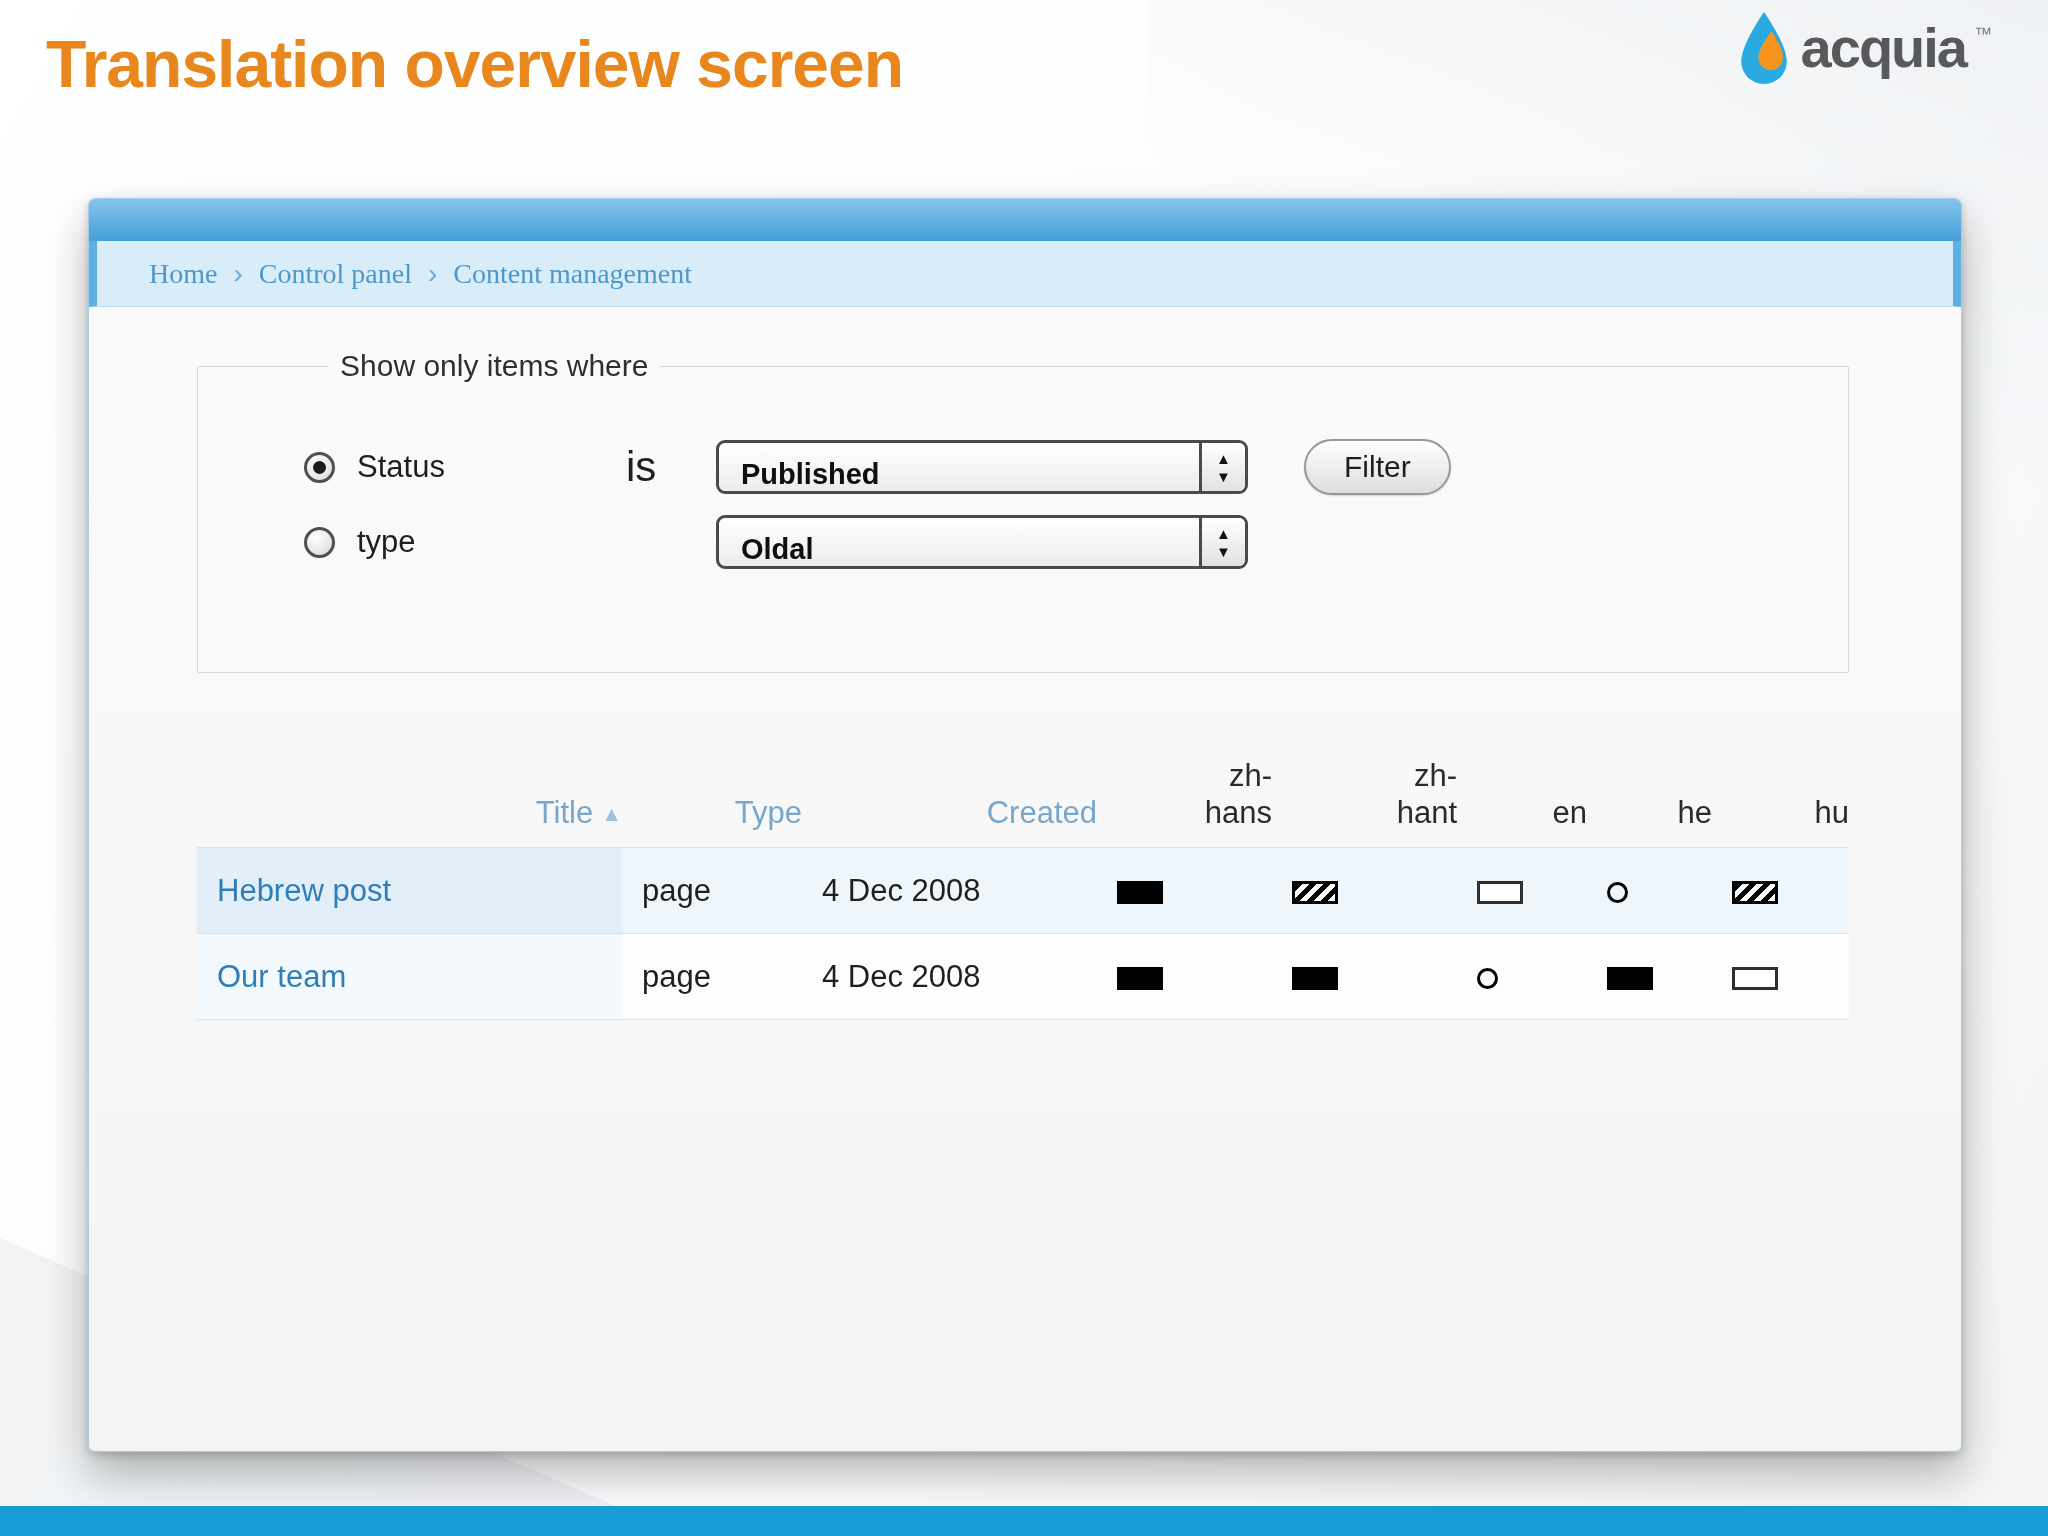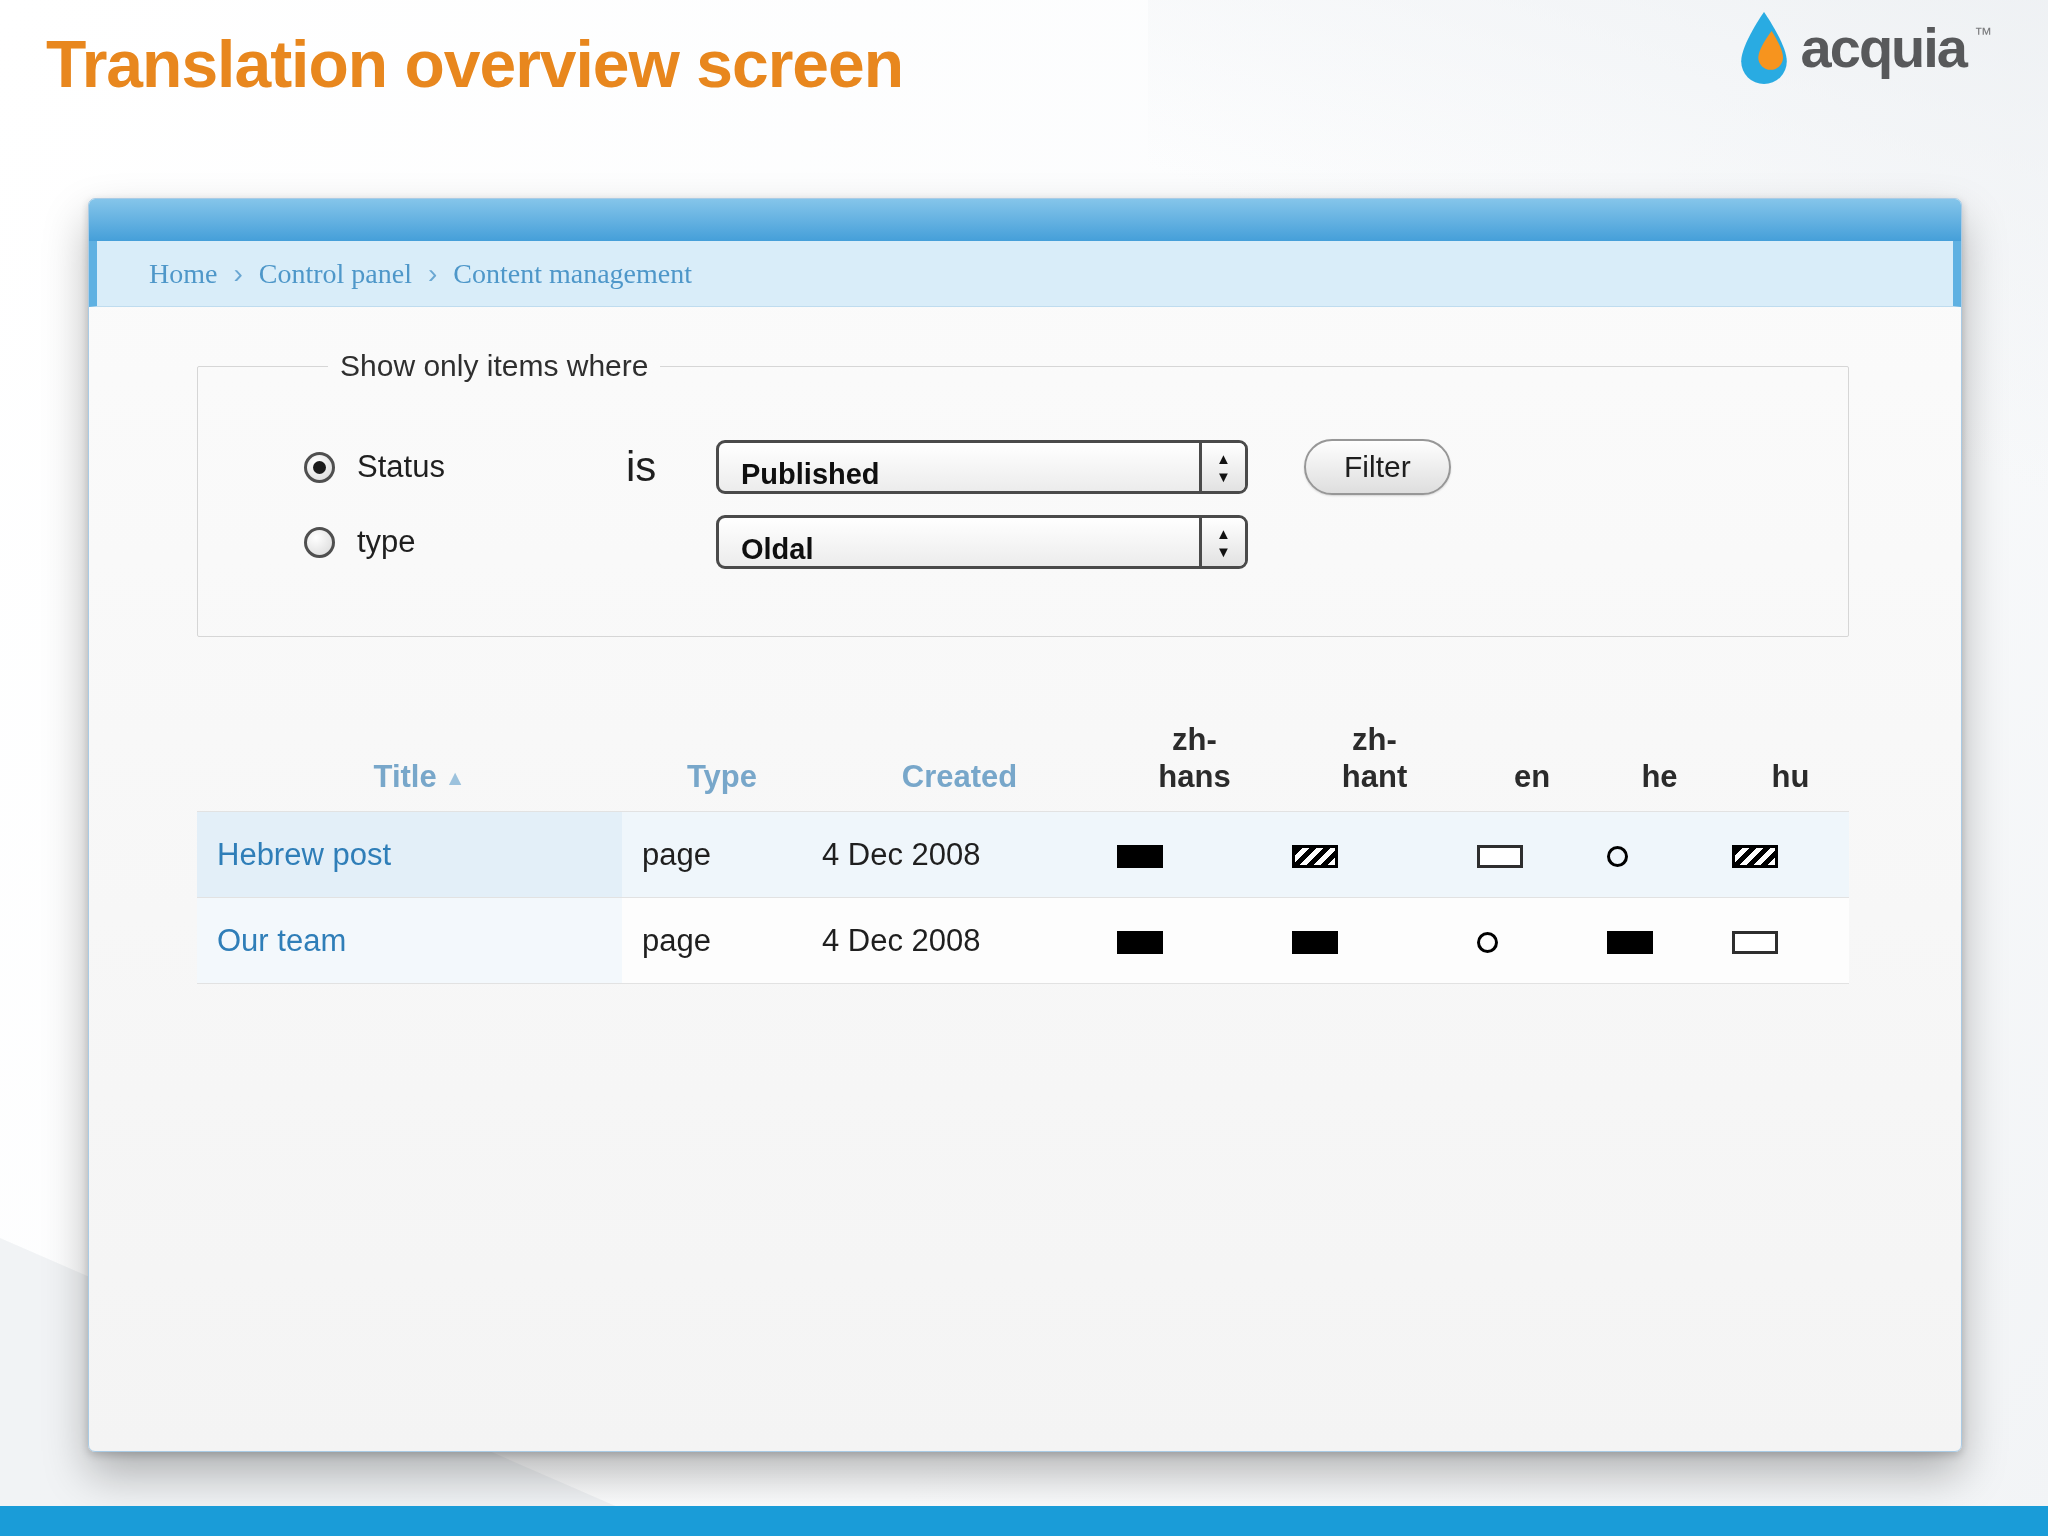--- a/index.html
+++ b/index.html
@@ -34,21 +34,21 @@
             font-size:28px; color:#4e97c9; }
   .crumb { color:#4e97c9; cursor:pointer;font-family:Liberation Serif, serif; }
   .crumb-sep { color:#6aa7d2; }
 
   .content { position:relative; height:calc(100% - 108px); }
 
   .page-title { padding:64px 0 0 110px; font-size:44px; font-weight:bold; color:#3f3f3f; }
 
   
   .filter-box { margin:42px 0 0 108px; width:1652px; border:1px solid #d6d6d6; border-radius:2px;
-                padding:56px 0 67px 106px; }
+                padding:56px 0 103px 106px; }
   .filter-legend { font-size:30px; color:#2f2f2f; padding:0 12px; margin-left:24px; }
 
   .filter-row { display:flex; align-items:center; }
   .filter-row + .filter-row { margin-top:20px; }
   .radio-wrap { display:flex; align-items:center; gap:22px; width:322px; }
   .radio { width:31px; height:31px; border-radius:50%; border:3px solid #4f4f4f;
            background:radial-gradient(circle at 35% 30%, #ffffff, #d8d8d8);
            position:relative; flex:0 0 auto; cursor:pointer; }
   .radio.radio-on::after { content:""; position:absolute; inset:6px; border-radius:50%; background:#1b1b1b; }
   .radio-label { font-size:31px; color:#1f1f1f; }
@@ -65,21 +65,21 @@
   .stepper .down::before { content:"▼"; font-size:15px; color:#111; display:block; line-height:1; margin-top:3px; }
 
   .filter-button { margin-left:56px; height:56px; padding:0 38px; border:2px solid #979797;
             border-radius:28px; background:linear-gradient(#fefefe, #dedede); font-size:30px;
             color:#1e1e1e; display:flex; align-items:center; cursor:pointer;
             box-shadow:0 1px 2px rgba(0,0,0,.15); font-family:"Liberation Sans", sans-serif; }
 
   
   .data-table { margin:84px 0 0 108px; width:1652px; border-collapse:collapse;
                 table-layout:fixed; font-size:31px; }
-  .data-table th { text-align:center; font-weight:bold; padding:0 0 16px 20px; vertical-align:bottom; }
+  .data-table th { text-align:right; font-weight:normal; padding:0 0 16px 20px; vertical-align:bottom; }
   .sortable-th { color:#78a7ca; cursor:pointer; }
   .lang-th { color:#2b2b2b; }
   .lang-th .hdr { display:inline-block; max-width:82px; overflow-wrap:break-word; line-height:1.2; }
   .sort-icon::before { content:"▲"; font-size:21px; color:#9cc2dd; margin-left:8px; vertical-align:2px; }
 
   .data-table tbody tr { height:86px; border-top:1px solid #e2e2e2; }
   .data-table tbody tr:last-child { border-bottom:1px solid #e2e2e2;padding-left:37px; }
   .data-table tbody tr:nth-child(odd)  { background:#eff6fb; }
   .data-table tbody tr:nth-child(even) { background:#fdfdfd; }
   .data-table tbody tr:nth-child(odd)  .title-cell { background:#e3eff8; }

